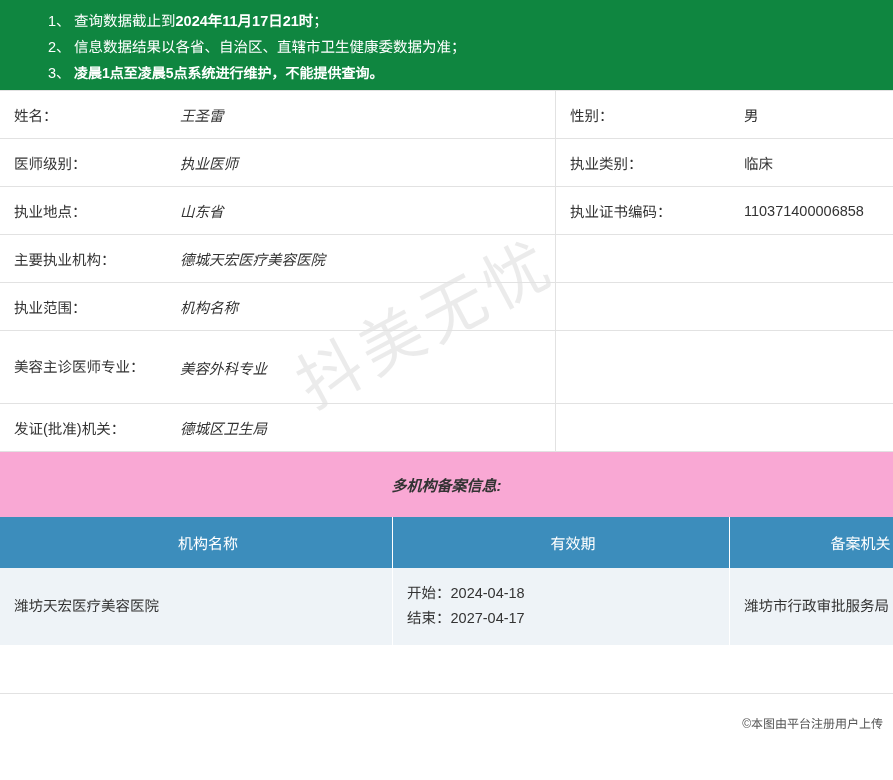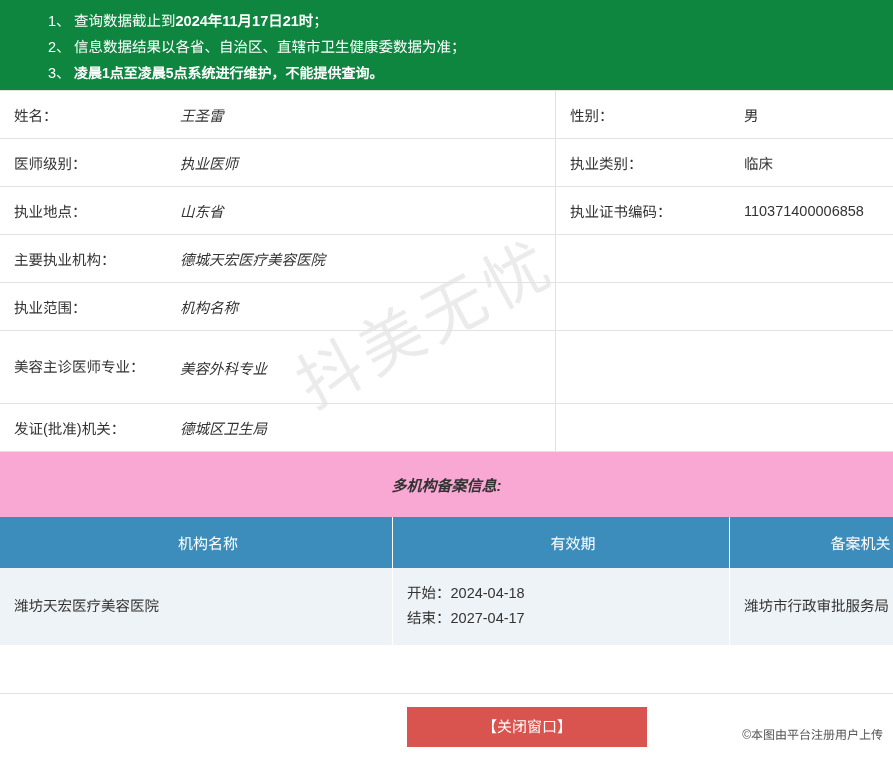--- a/index.html
+++ b/index.html
@@ -182,21 +182,21 @@
     text-align: center;
     line-height: 38px;
     border: none;
     cursor: pointer;
     font-family: "Liberation Sans", "DejaVu Sans", sans-serif;
     box-sizing: border-box;
   }
   .upload-note {
     position: absolute;
     right: 10px;
-    top: 31px;
+    top: 20px;
     font-size: 12px;
     color: #555;
     white-space: nowrap;
   }
 </style>
 </head>
 <body>
 
 <div class="notice">
   <div class="notice-line">
@@ -281,15 +281,14 @@
       </td>
       <td class="col-c">潍坊市行政审批服务局</td>
     </tr>
   </tbody>
 </table>
 
 <div class="spacer"></div>
 <div class="divider"></div>
 
 <div class="footer">
-  <button class="close-btn">【关闭窗口】</button>
   <div class="upload-note">©本图由平台注册用户上传</div>
 </div>
 
 </body></html>

